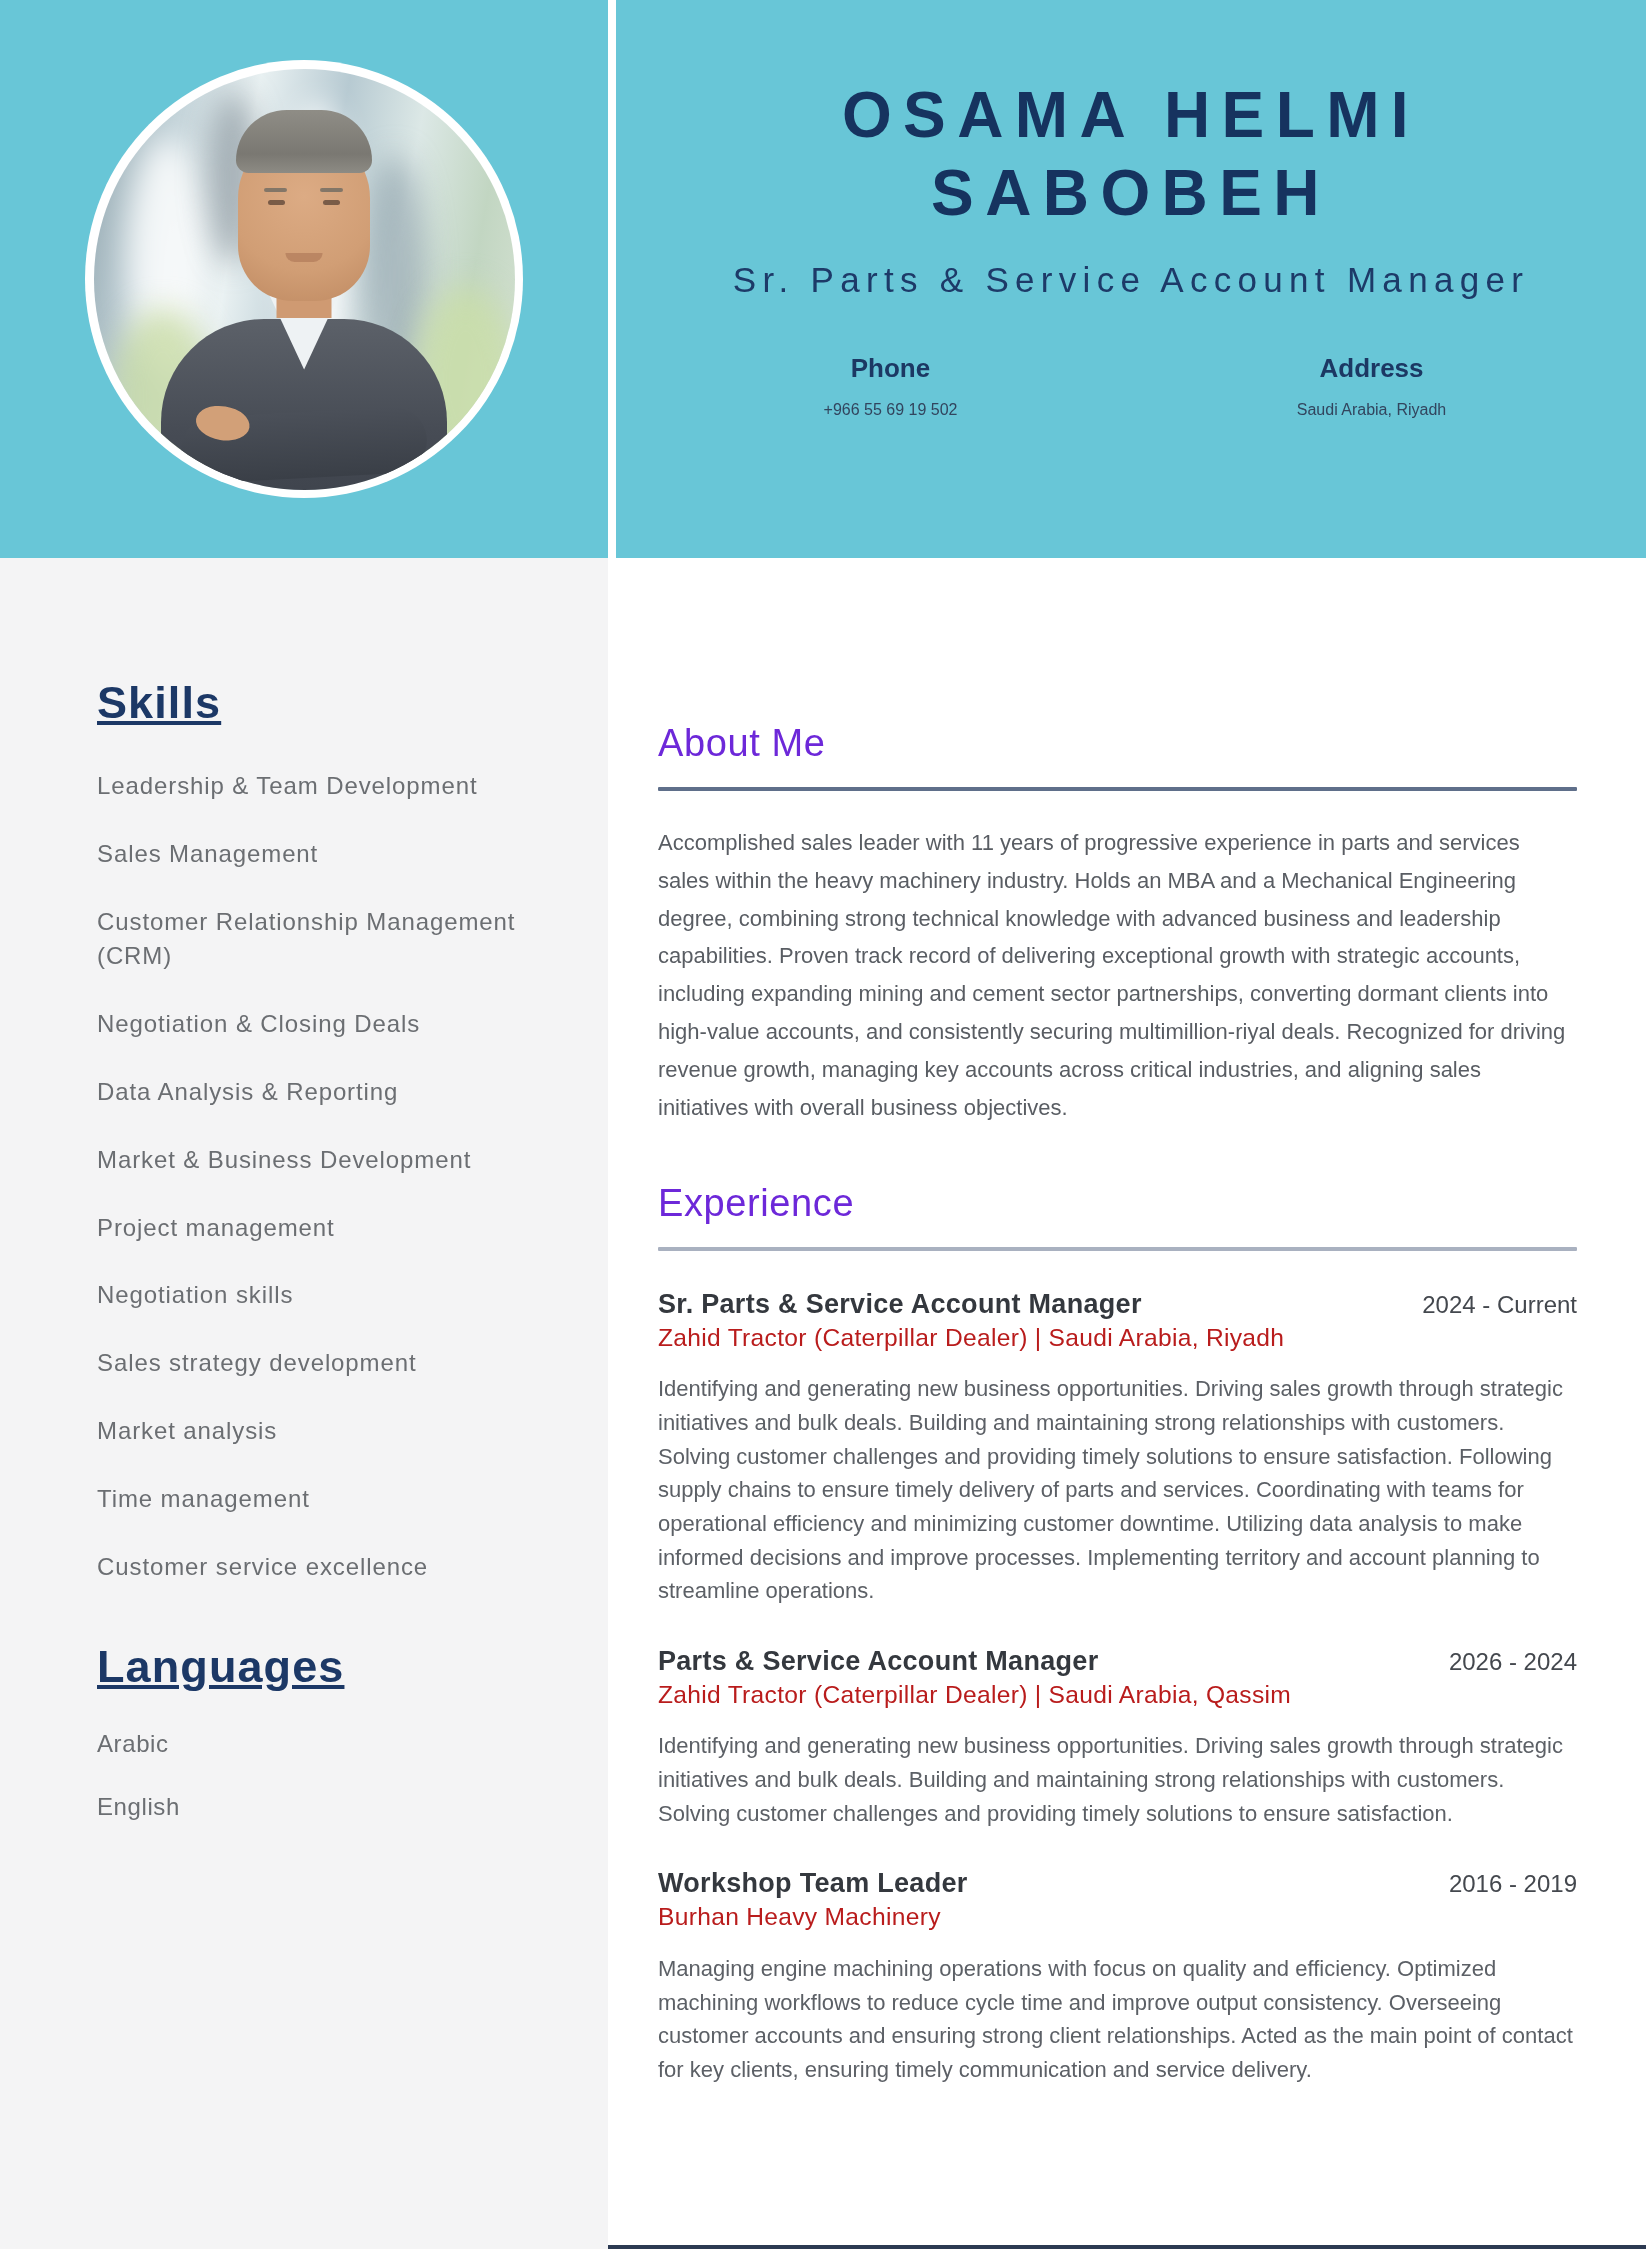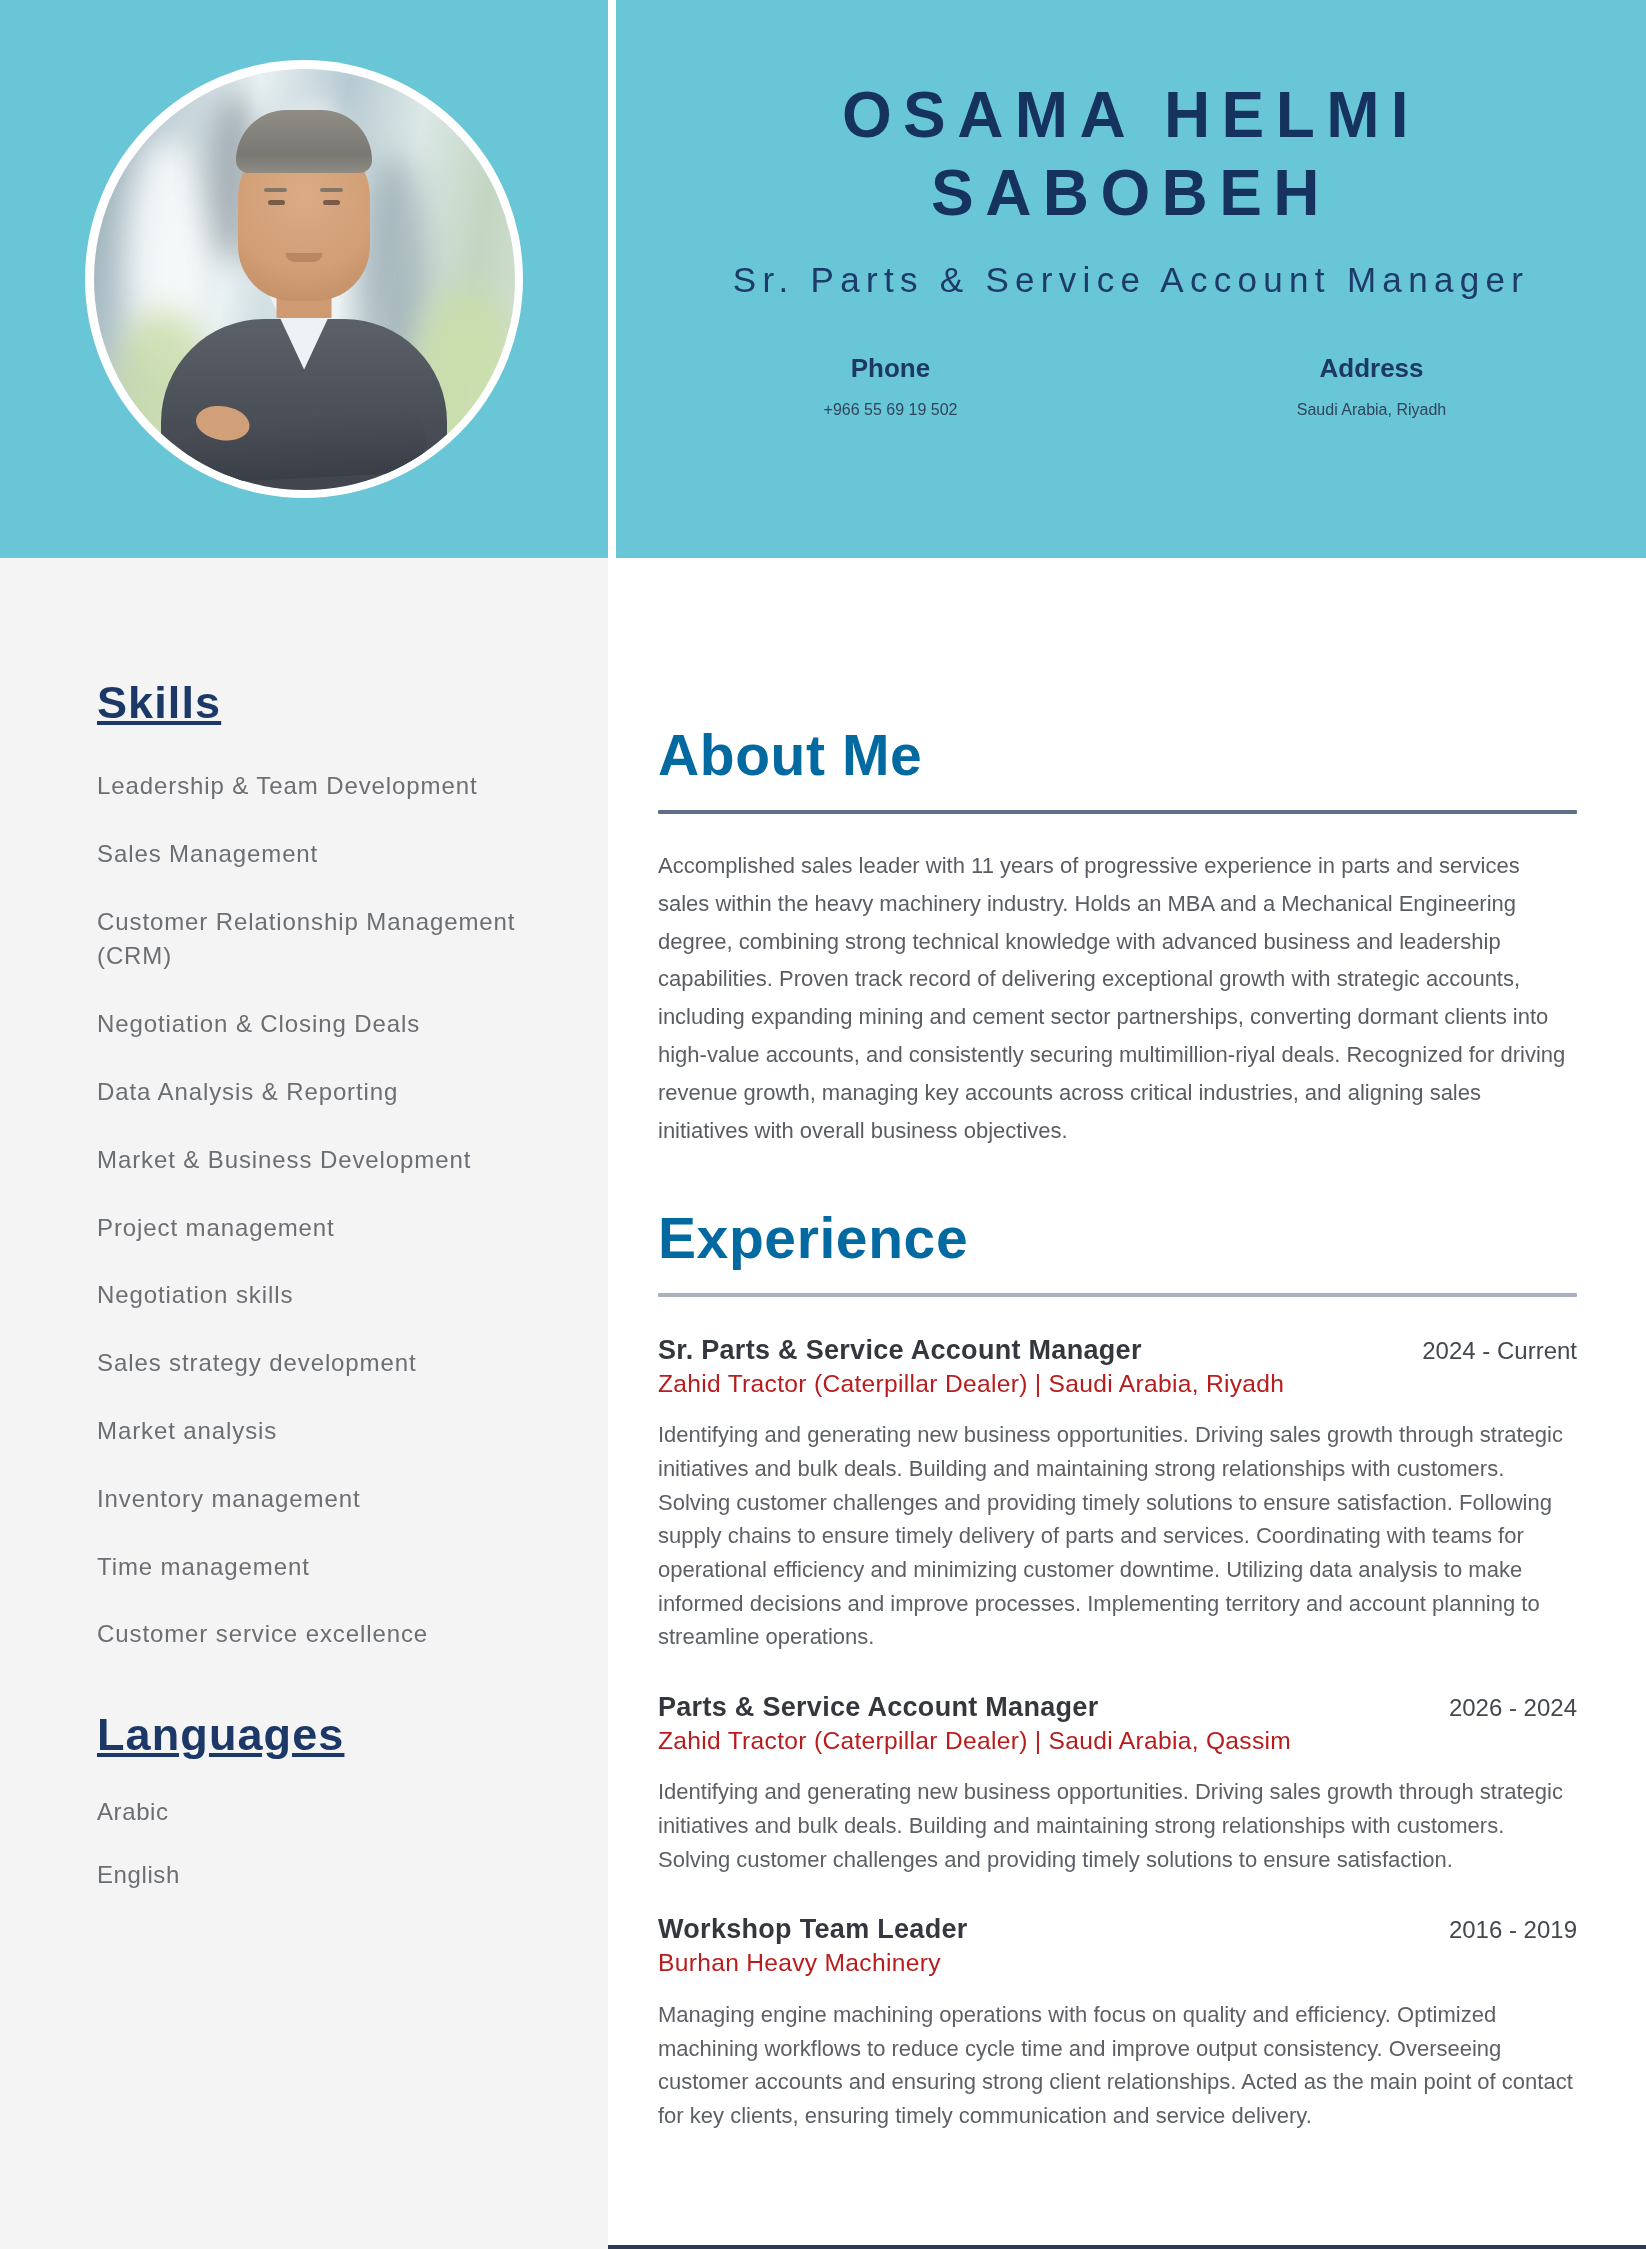--- a/index.html
+++ b/index.html
@@ -67,21 +67,21 @@
     background:#68c6d7; text-align:center; }
   .name { margin-top:76px; font-size:64px; line-height:1.22; font-weight:bold;
     color:#16335f; letter-spacing:11.4px; }
   .job-headline { margin-top:27.5px; font-size:35px; color:#1d3a68; letter-spacing:6.3px; }
   .contact-row { display:flex; margin-top:53px; padding:0 34px; }
   .contact-col { flex:1; text-align:center; }
   .contact-label { font-size:26px; font-weight:bold; color:#1c3863; }
   .contact-value { margin-top:17px; font-size:16px; color:#32455e; }
 
   .main-content { position:absolute; left:616px; top:558px; width:1030px; padding:164px 69px 0 42px; }
-  .section-heading { font-size:57px; font-weight:bold; color:#0369a1; letter-spacing:0.6px; }
+  .section-heading { font-size:38px; font-weight:normal; color:#6d28d9; letter-spacing:0.6px; }
   .rule { height:4px; margin-top:22px; border-radius:1.1px; }
   .rule.dark { background:#5f6f8a; }
   .rule.light { background:#a9b1c0; }
   .about-text { margin-top:33px; font-size:22px; line-height:1.72; color:#595d63; }
 
   .experience-section { margin-top:55px; }
   .job { margin-top:38px; }
   .job-title-row { display:flex; justify-content:space-between; align-items:baseline; }
   .job-title { font-size:27px; font-weight:600; color:#34383e; letter-spacing:0.3px; }
   .job-dates { font-size:24px; color:#44484e; }
@@ -131,21 +131,20 @@
         <li>Leadership &amp; Team Development</li>
         <li>Sales Management</li>
         <li>Customer Relationship Management (CRM)</li>
         <li>Negotiation &amp; Closing Deals</li>
         <li>Data Analysis &amp; Reporting</li>
         <li>Market &amp; Business Development</li>
         <li>Project management</li>
         <li>Negotiation skills</li>
         <li>Sales strategy development</li>
         <li>Market analysis</li>
-        <li>Inventory management</li>
         <li>Time management</li>
         <li>Customer service excellence</li>
       </ul>
 
       <h2 class="side-heading lang-heading">Languages</h2>
       <ul class="lang-list">
         <li>Arabic</li>
         <li>English</li>
       </ul>
     </div>

